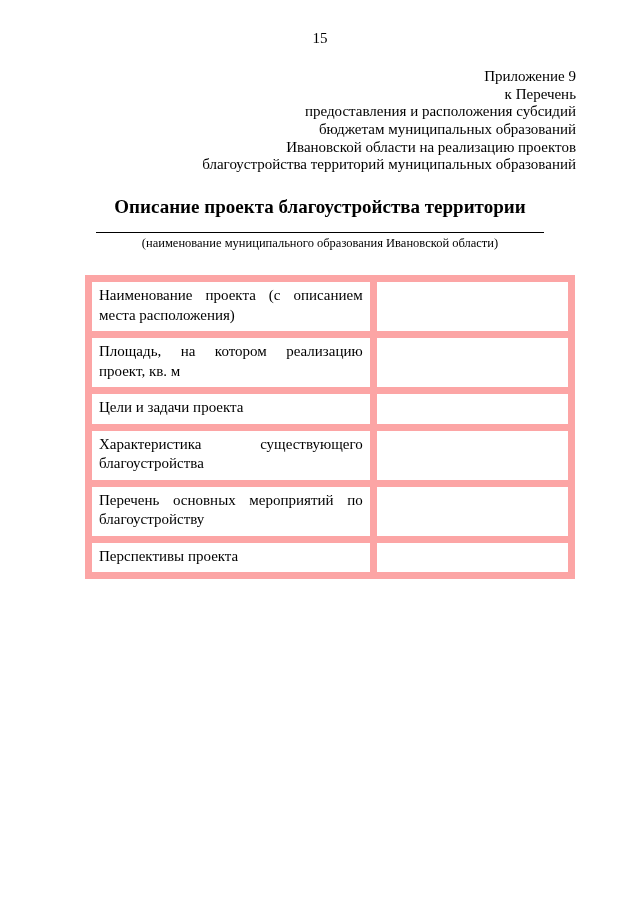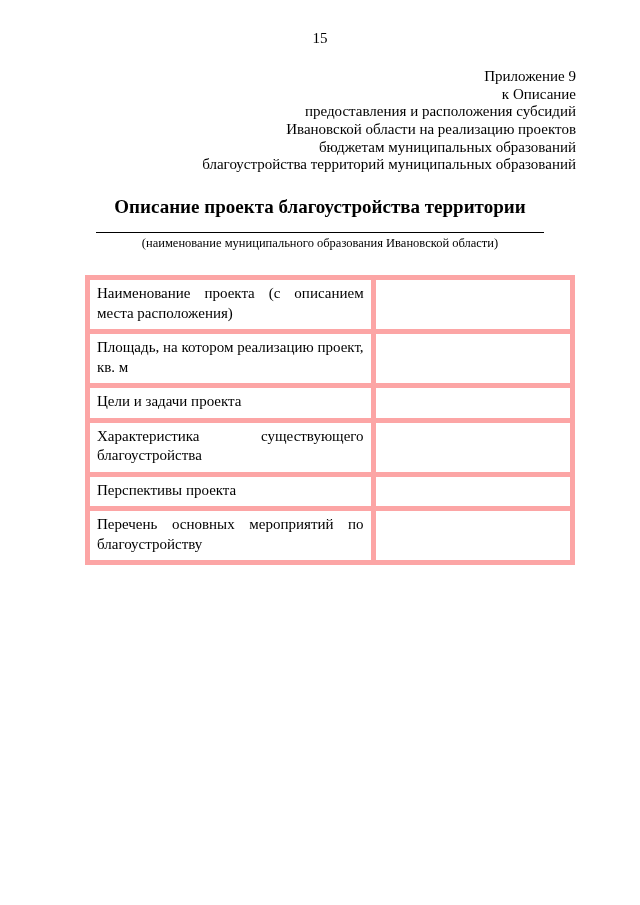--- a/index.html
+++ b/index.html
@@ -49,45 +49,45 @@
   }
   table.project-table {
     margin-left: 85px;
     margin-top: 24px;
     width: 490px;
     border-collapse: collapse;
     font-size: 15px;
     line-height: 1.3;
   }
   table.project-table td {
-    border: 5px solid #fca5a5;
+    border: 7px solid #fca5a5;
     vertical-align: top;
     padding: 4px 7px 6px 7px;
   }
   td.label-cell {
     width: 288px;
     text-align: justify;
   }
   td.value-cell {
     width: 202px;
   }
 </style>
 </head>
 <body>
 
 <div class="page">
 
   <div class="page-number">15</div>
 
   <div class="appendix-block">
     <div>Приложение 9</div>
-    <div>к Описание</div>
+    <div>к Перечень</div>
     <div>предоставления и расположения субсидий</div>
+    <div>бюджетам муниципальных образований</div>
     <div>Ивановской области на реализацию проектов</div>
-    <div>бюджетам муниципальных образований</div>
     <div>благоустройства территорий муниципальных образований</div>
   </div>
 
   <div class="doc-title">Описание проекта благоустройства территории</div>
 
   <div class="fill-line"></div>
 
   <div class="caption">(наименование муниципального образования Ивановской области)</div>
 
   <table class="project-table">
@@ -102,23 +102,23 @@
       </tr>
       <tr>
         <td class="label-cell">Цели и задачи проекта</td>
         <td class="value-cell"></td>
       </tr>
       <tr>
         <td class="label-cell">Характеристика существующего благоустройства</td>
         <td class="value-cell"></td>
       </tr>
       <tr>
-        <td class="label-cell">Перспективы проекта</td>
+        <td class="label-cell">Перечень основных мероприятий по благоустройству</td>
         <td class="value-cell"></td>
       </tr>
       <tr>
-        <td class="label-cell">Перечень основных мероприятий по благоустройству</td>
+        <td class="label-cell">Перспективы проекта</td>
         <td class="value-cell"></td>
       </tr>
     </tbody>
   </table>
 
 </div>
 
 </body></html>

